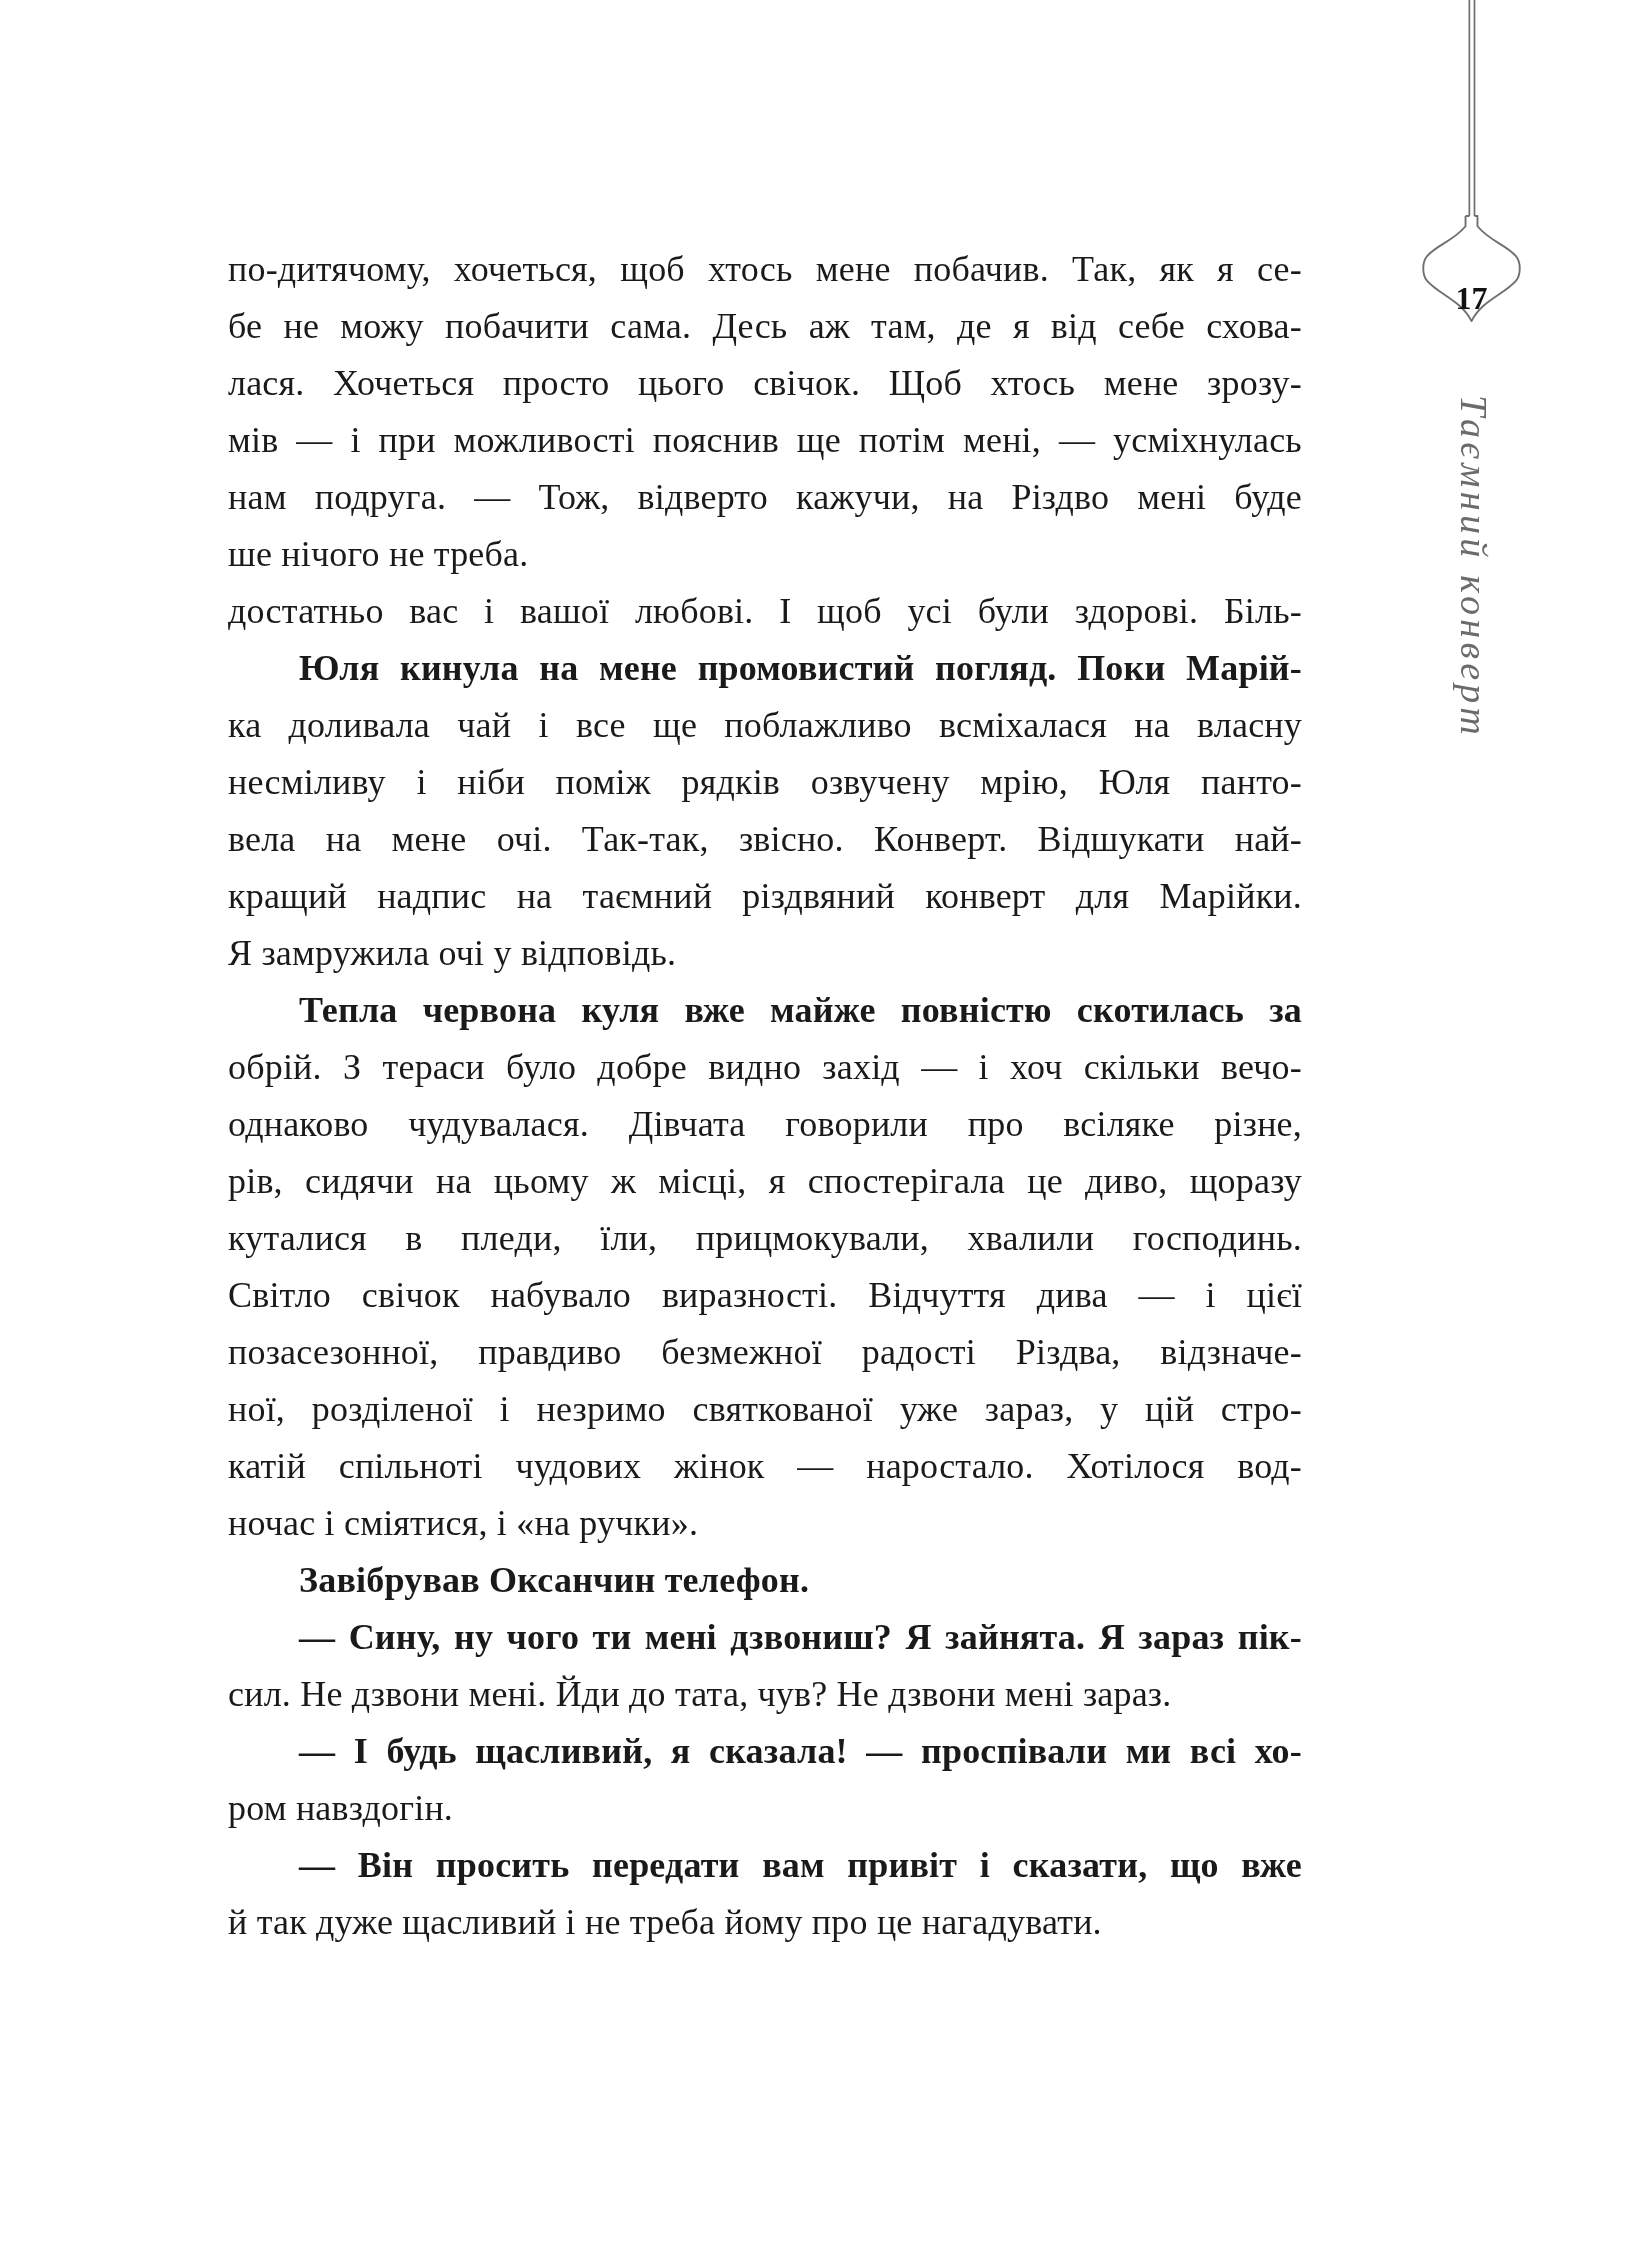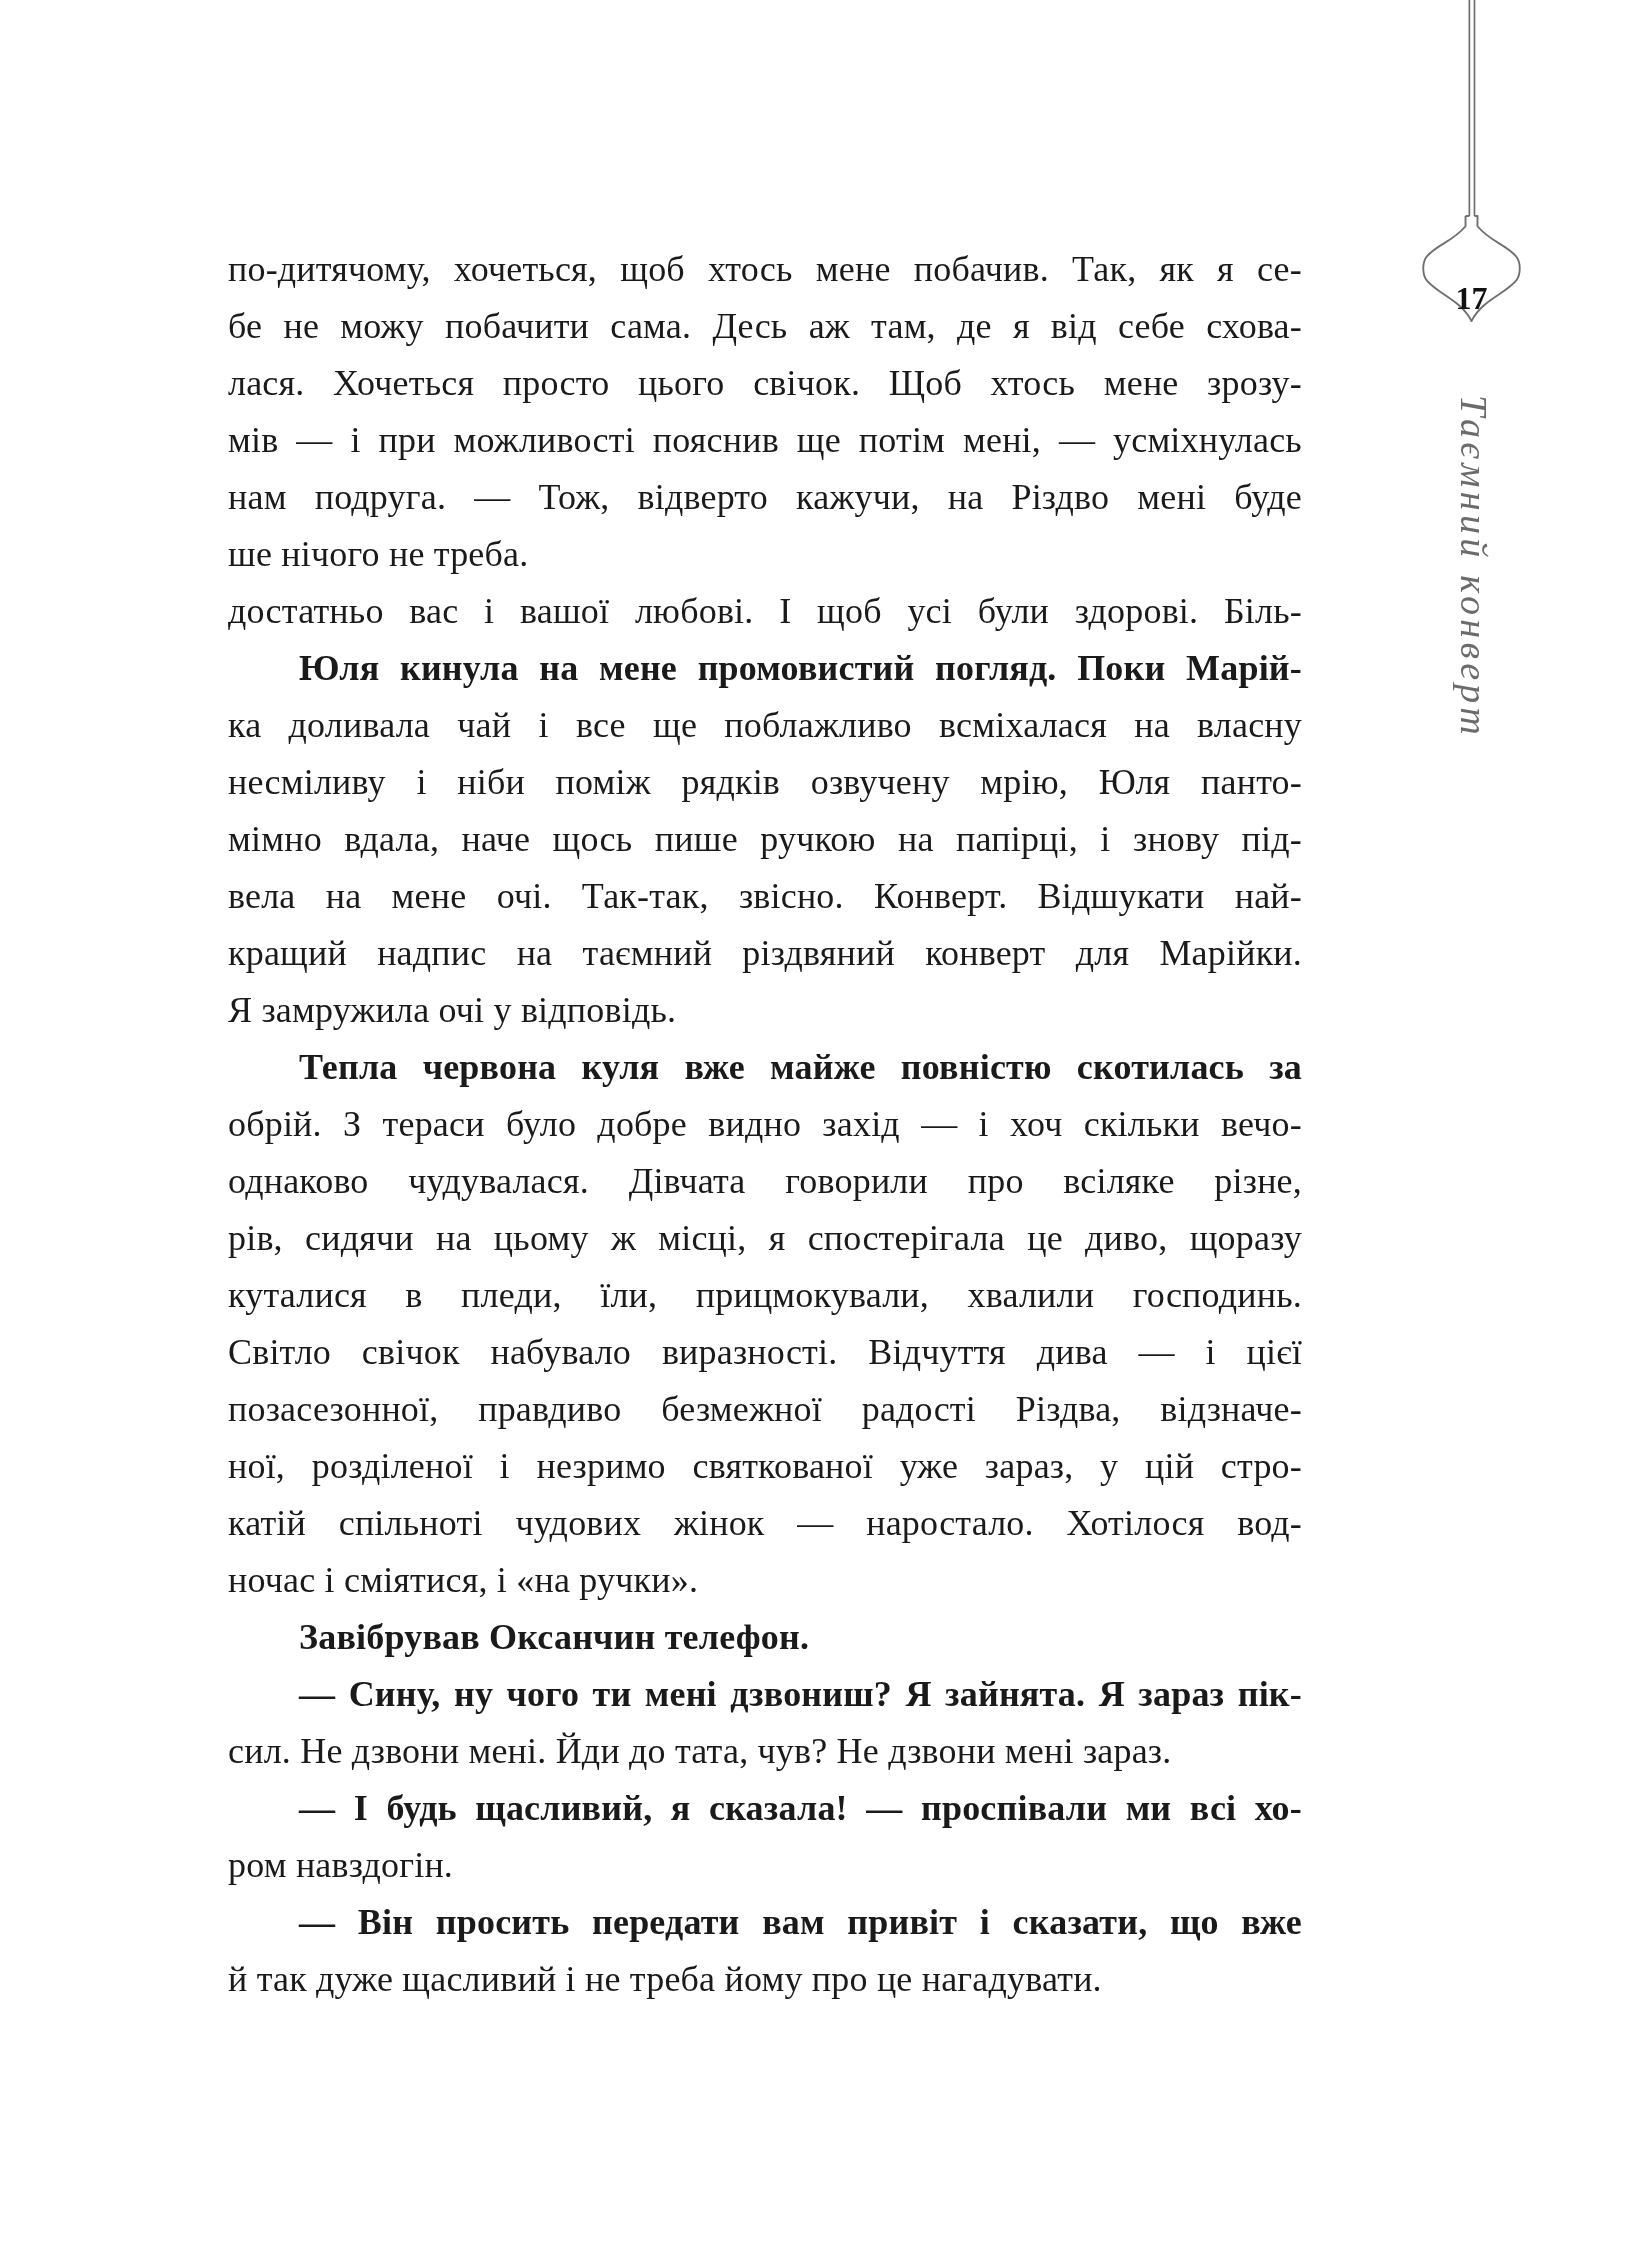--- a/index.html
+++ b/index.html
@@ -106,21 +106,20 @@
       <span class="line">по-дитячому, хочеться, щоб хтось мене побачив. Так, як я се-</span>
       <span class="line">бе не можу побачити сама. Десь аж там, де я від себе схова-</span>
       <span class="line">лася. Хочеться просто цього свічок. Щоб хтось мене зрозу-</span>
       <span class="line">мів — і при можливості пояснив ще потім мені, — усміхнулась</span>
       <span class="line">нам подруга. — Тож, відверто кажучи, на Різдво мені буде</span>
       <span class="line last">ше нічого не треба.</span>
       <span class="line">достатньо вас і вашої любові. І щоб усі були здорові. Біль-</span>
       <span class="line indent">Юля кинула на мене промовистий погляд. Поки Марій-</span>
       <span class="line">ка доливала чай і все ще поблажливо всміхалася на власну</span>
       <span class="line">несміливу і ніби поміж рядків озвучену мрію, Юля панто-</span>
-      <span class="line">мімно вдала, наче щось пише ручкою на папірці, і знову під-</span>
       <span class="line">вела на мене очі. Так-так, звісно. Конверт. Відшукати най-</span>
       <span class="line">кращий надпис на таємний різдвяний конверт для Марійки.</span>
       <span class="line last">Я замружила очі у відповідь.</span>
       <span class="line indent">Тепла червона куля вже майже повністю скотилась за</span>
       <span class="line">обрій. З тераси було добре видно захід — і хоч скільки вечо-</span>
       <span class="line">однаково чудувалася. Дівчата говорили про всіляке різне,</span>
       <span class="line">рів, сидячи на цьому ж місці, я спостерігала це диво, щоразу</span>
       <span class="line">куталися в пледи, їли, прицмокували, хвалили господинь.</span>
       <span class="line">Світло свічок набувало виразності. Відчуття дива — і цієї</span>
       <span class="line">позасезонної, правдиво безмежної радості Різдва, відзначе-</span>

